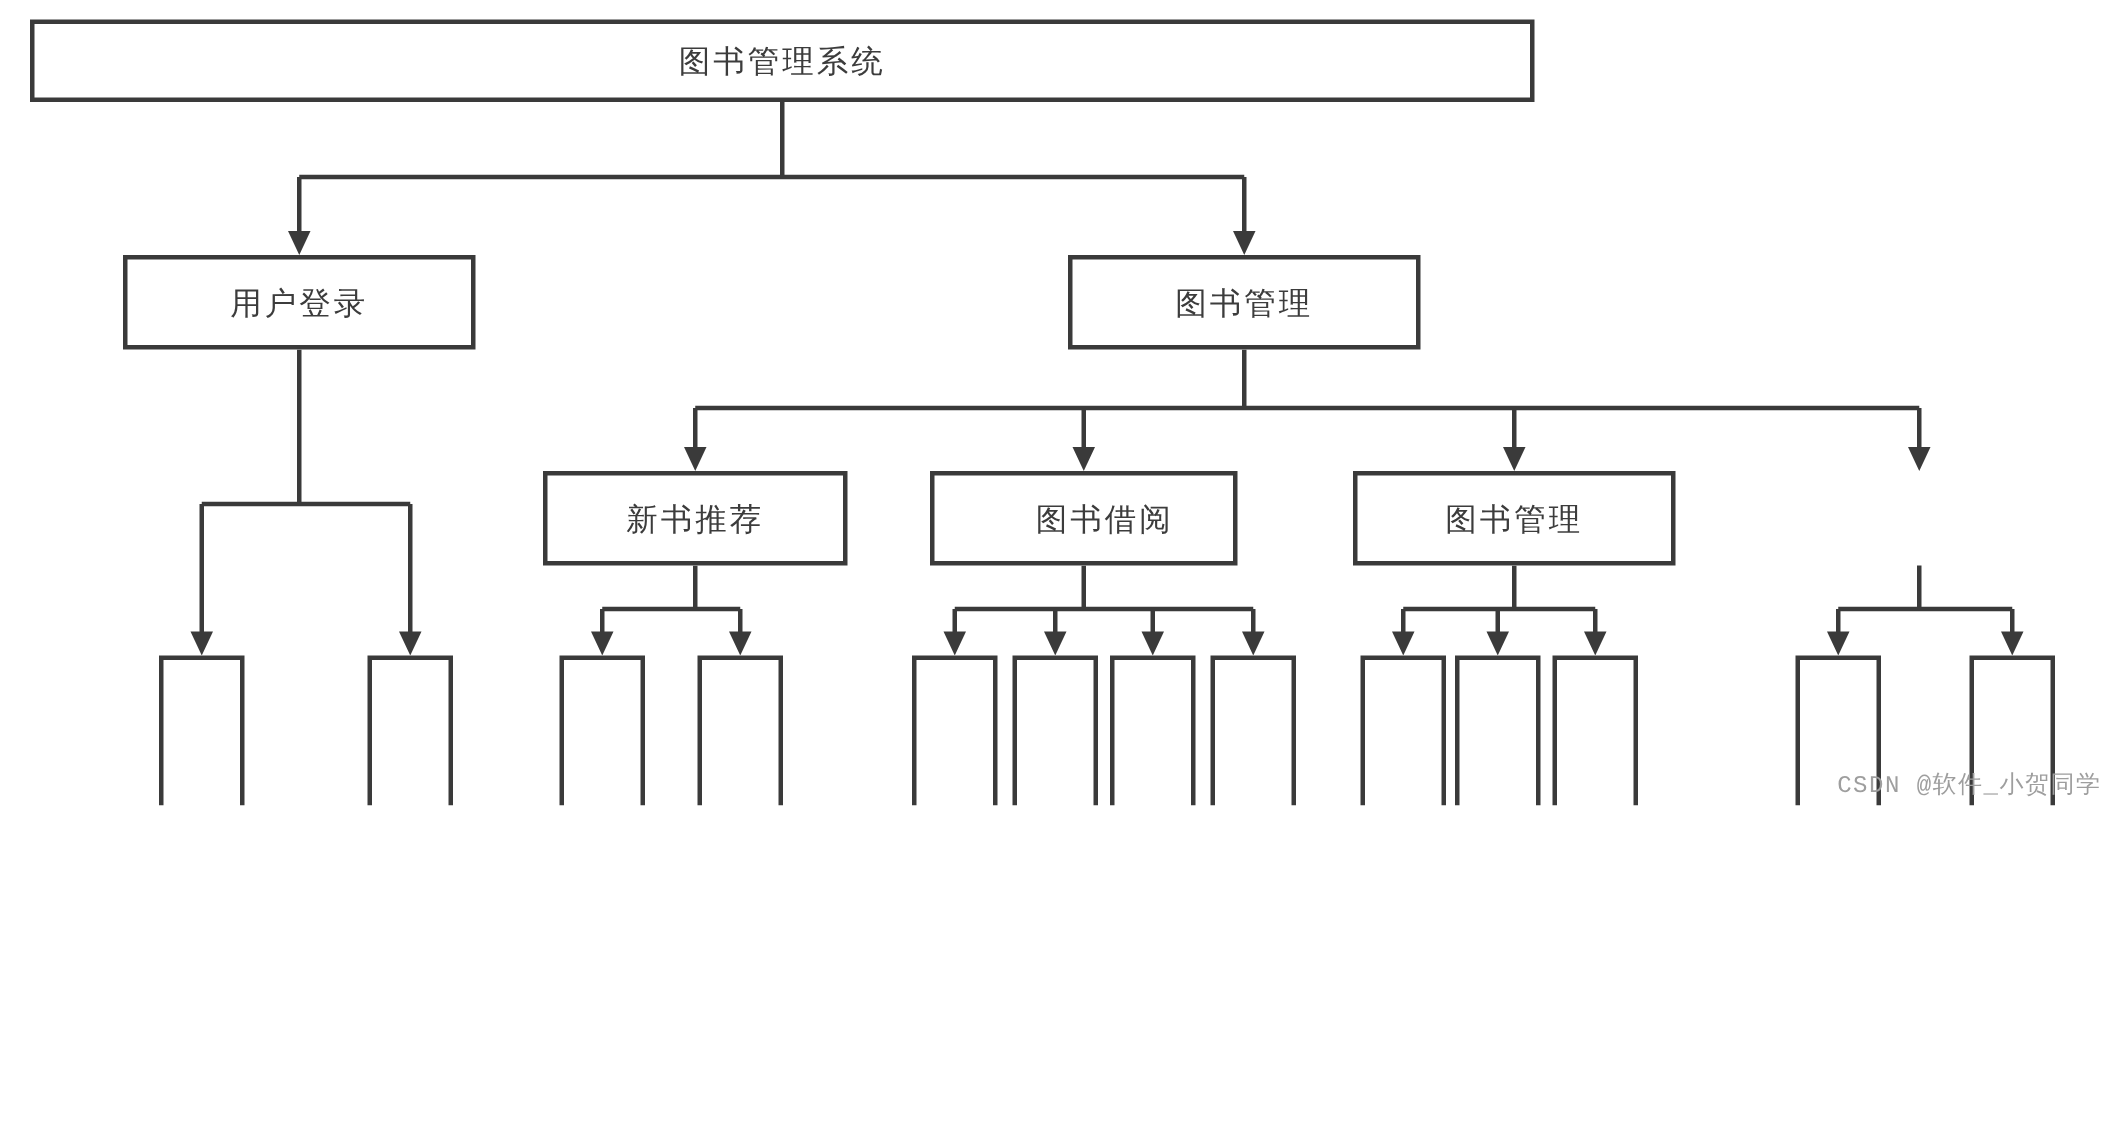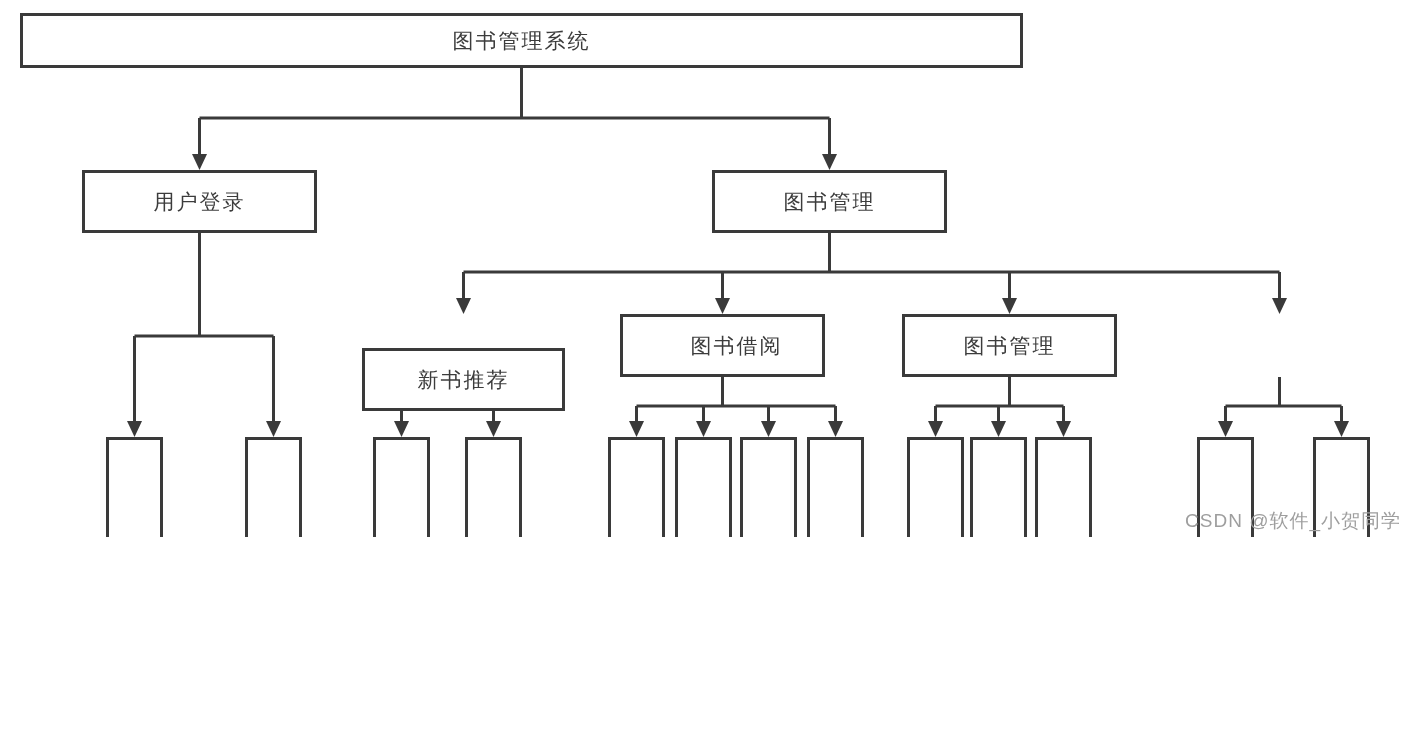--- a/index.html
+++ b/index.html
@@ -36,24 +36,25 @@
     writing-mode:vertical-rl;
     text-orientation:mixed;
     font-size:24px;
     line-height:1;
     letter-spacing:4px;
   }
   .watermark{
     position:absolute;
     right:4px;
     bottom:3px;
-    font-size:19px;
+    font-size:16px;
     color:var(--wm);
     letter-spacing:1px;
     white-space:nowrap;
+    font-family:Liberation Mono, monospace;
   }
 </style>
 </head>
 <body>
 
 <div class="canvas">
 
   <svg class="connectors" viewBox="0 0 1405 747" xmlns="http://www.w3.org/2000/svg">
     <path fill="none" stroke="#3a3a3a" stroke-width="3" d="
       M521.5 68 V118
@@ -110,21 +111,21 @@
       <polygon points="1218,421 1233,421 1225.5,437"></polygon>
       <polygon points="1334,421 1349,421 1341.5,437"></polygon>
     </g>
   </svg>
 
   <div class="node h" style="left:20px;top:13px;width:1003px;height:55px;">图书管理系统</div>
 
   <div class="node h" style="left:82px;top:170px;width:235px;height:63px;">用户登录</div>
   <div class="node h" style="left:712px;top:170px;width:235px;height:63px;">图书管理</div>
 
-  <div class="node h" style="left:362px;top:314px;width:203px;height:63px;margin-top:34px;">新书推荐</div>
+  <div class="node h" style="left:362px;top:314px;width:203px;height:63px;">新书推荐</div>
   <div class="node h" style="left:620px;top:314px;width:205px;height:63px;padding-left:28px;">图书借阅</div>
   <div class="node h" style="left:902px;top:314px;width:215px;height:63px;">图书管理</div>
 
   <div class="node v" style="left:106px;top:437px;width:57px;height:298px;">用户登录</div>
   <div class="node v" style="left:245px;top:437px;width:57px;height:298px;">注销登录</div>
 
   <div class="node v" style="left:373px;top:437px;width:57px;height:298px;">查询图书</div>
   <div class="node v" style="left:465px;top:437px;width:57px;height:298px;">借阅图书</div>
 
   <div class="node v" style="left:608px;top:437px;width:57px;height:298px;">查询图书</div>

